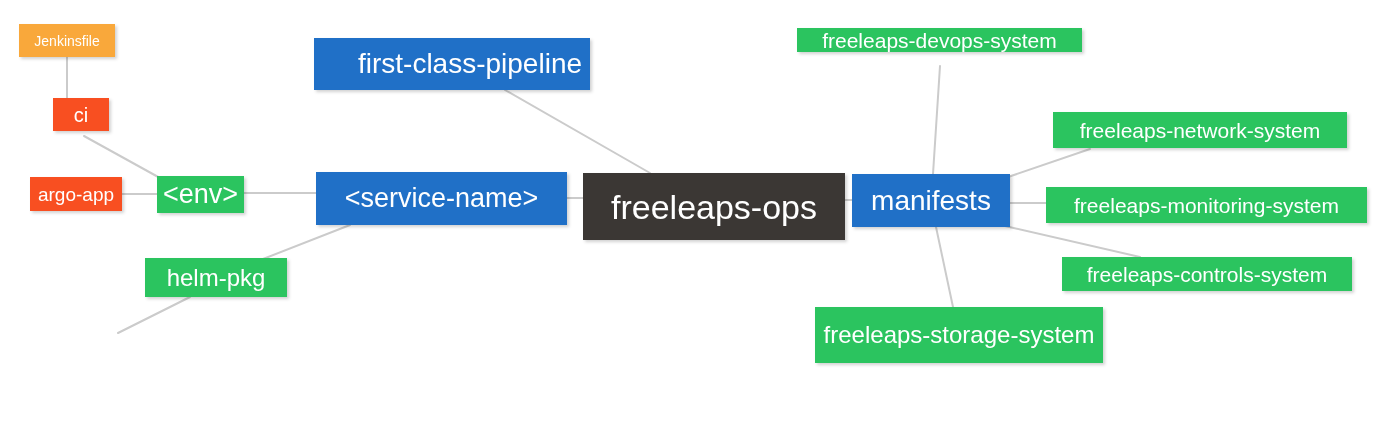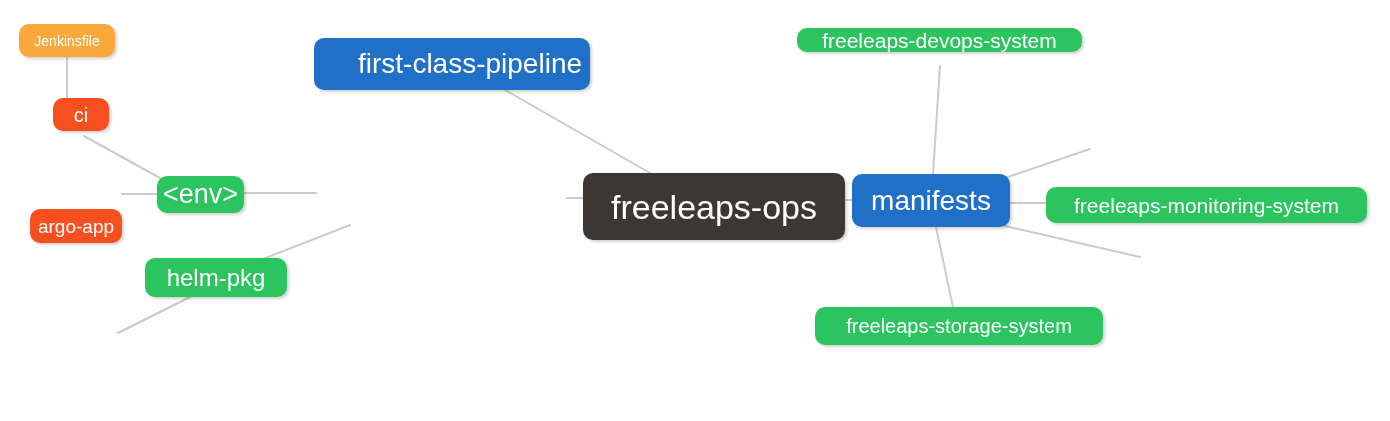--- a/index.html
+++ b/index.html
@@ -27,21 +27,21 @@
     stroke-linecap: round;
   }
   .node {
     position: absolute;
     display: flex;
     align-items: center;
     justify-content: center;
     box-sizing: border-box;
     color: #ffffff;
     white-space: nowrap;
-    border-radius: 10px;
+    border-radius: 0;
     box-shadow: 2px 2px 3px rgba(0,0,0,0.18);
     cursor: default;
     line-height: 1;
   }
   .blue   { background: #2070C7; }
   .green  { background: #2BC45F; }
   .red    { background: #F84F21; }
   .orange { background: #F9A83B; }
   .dark   { background: #3B3734; }
 </style>
@@ -64,35 +64,38 @@
     <line x1="1008" y1="177" x2="1090" y2="149"></line>
     <line x1="1010" y1="203" x2="1052" y2="203"></line>
     <line x1="1005" y1="226" x2="1140" y2="257"></line>
     <line x1="936" y1="227" x2="953" y2="307"></line>
   </svg>
 
   <div class="node orange" style="left:19px;  top:24px;  width:96px;  height:33px; font-size:14px;">Jenkinsfile</div>
 
   <div class="node red" style="left:53px;  top:98px; width:56px;  height:33px; font-size:20px;">ci</div>
 
-  <div class="node red" style="left:30px;  top:177px; width:92px;  height:34px; font-size:19px;margin-top:32px;">argo-app</div>
+  <div class="node red" style="left:30px;  top:177px; width:92px;  height:34px; font-size:19px;">argo-app</div>
 
   <div class="node green" style="left:157px; top:176px; width:87px;  height:37px; font-size:27px;">&lt;env&gt;</div>
 
   <div class="node blue" style="left:314px; top:38px;  width:276px; height:52px; font-size:28px;padding-left:36px;">first-class-pipeline</div>
 
+  <div class="node blue" style="left:316px; top:172px; width:251px; height:53px; font-size:27px;">&lt;service-name&gt;</div>
 
   <div class="node dark" style="left:583px; top:173px; width:262px; height:67px; font-size:34px;">freeleaps-ops</div>
 
   <div class="node blue" style="left:852px; top:174px; width:158px; height:53px; font-size:28px;">manifests</div>
 
   <div class="node green" style="left:797px; top:28px;  width:285px; height:24px; font-size:21px;">freeleaps-devops-system</div>
 
+  <div class="node green" style="left:1053px; top:112px; width:294px; height:36px; font-size:21px;">freeleaps-network-system</div>
 
   <div class="node green" style="left:1046px; top:187px; width:321px; height:36px; font-size:21px;">freeleaps-monitoring-system</div>
 
+  <div class="node green" style="left:1062px; top:257px; width:290px; height:34px; font-size:21px;">freeleaps-controls-system</div>
 
-  <div class="node green" style="left:815px; top:307px; width:288px; height:38px; font-size:20px;">freeleaps-storage-system</div>
+  <div class="node green" style="left:815px; top:307px; width:288px; height:56px; font-size:24px;">freeleaps-storage-system</div>
 
   <div class="node green" style="left:145px; top:258px; width:142px; height:39px; font-size:24px;">helm-pkg</div>
 
 
 </div>
 
 </body></html>

